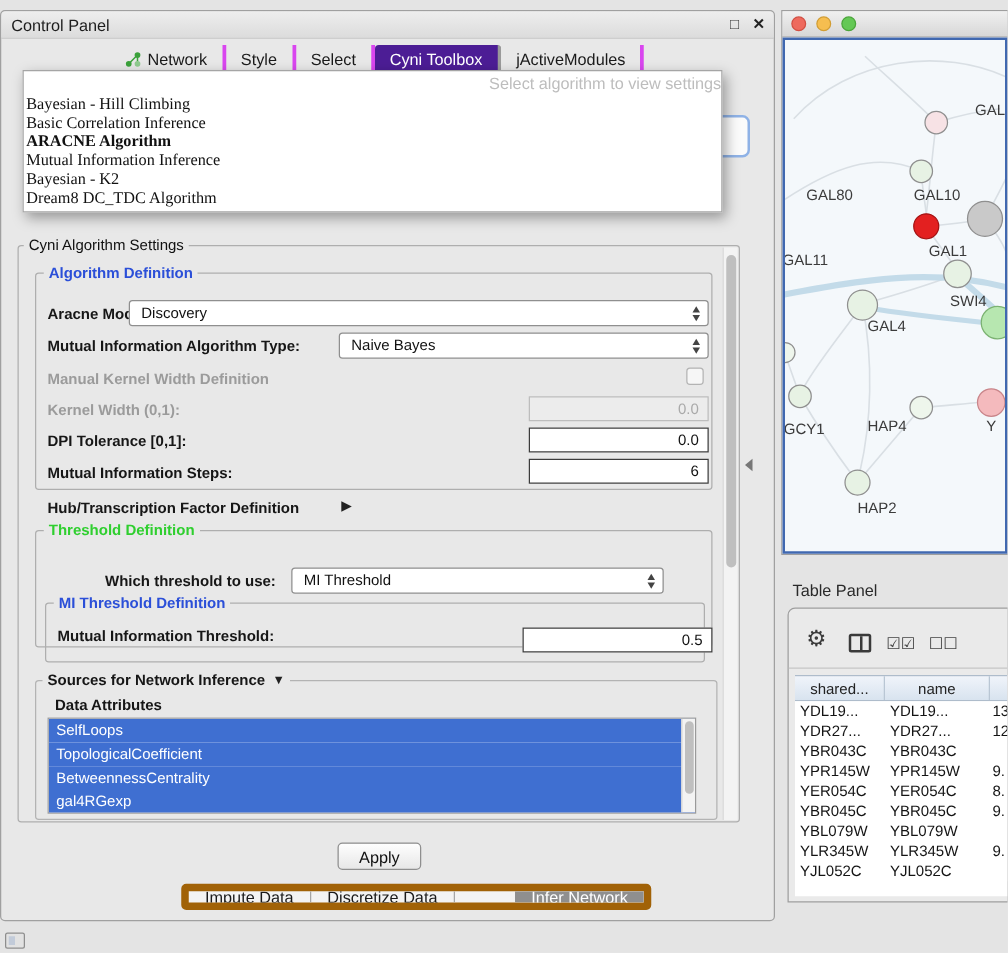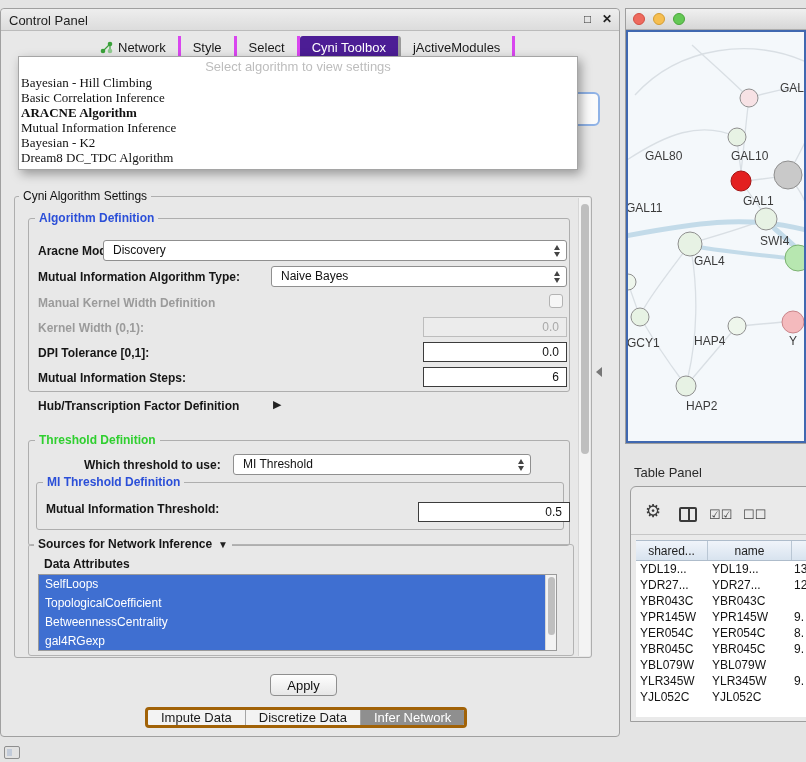--- a/index.html
+++ b/index.html
@@ -17,29 +17,29 @@
   .combo { position:absolute; height:21px; background:#fff; border:1px solid #8f8f8f; border-radius:3px; font-size:12px; color:#111; line-height:19px; padding-left:9px; white-space:nowrap; }
   .combo .arrows { position:absolute; right:6px; top:4px; display:flex; flex-direction:column; align-items:center; gap:2px; }
   .tri-up { width:0; height:0; border-left:3.5px solid transparent; border-right:3.5px solid transparent; border-bottom:5px solid #444; }
   .tri-down { width:0; height:0; border-left:3.5px solid transparent; border-right:3.5px solid transparent; border-top:5px solid #444; }
   .tri-left { width:0; height:0; border-top:5px solid transparent; border-bottom:5px solid transparent; border-right:6px solid #777; }
   .field { position:absolute; height:20px; background:#fff; border:1px solid #9a9a9a; font-size:12px; color:#111; text-align:right; line-height:18px; padding-right:7px; }
   .field.strong { border-color:#3c3c3c; }
   .field.off { background:#ececec; color:#a9a9a9; border-color:#bdbdbd; }
   .checkbox { position:absolute; width:14px; height:14px; background:#f6f6f6; border:1px solid #b3b3b3; border-radius:3px; }
   .menu { position:absolute; background:#fff; border:1px solid #a5a5a5; box-shadow:3px 4px 10px rgba(0,0,0,0.35); z-index:40; }
-  .menu-ph { height:16px; line-height:16px; margin-top:2px; text-align:center; color:#bdbdbd; font-size:13px; }
+  .menu-ph { height:16px; line-height:16px; margin-top:2px; text-align:right; color:#bdbdbd; font-size:13px; }
   .menu-item { height:15px; line-height:15px; font-size:13px; color:#111; padding-left:2px; white-space:nowrap;font-family:Liberation Serif, serif; }
   .menu-item.bold { font-weight:bold; }
   .tabs { position:absolute; display:flex; align-items:stretch; height:22px; }
   .tab { display:flex; align-items:center; gap:5px; padding:0 12px; font-size:13px; color:#1a1a1a; border-right:3px solid #d946ef; white-space:nowrap; }
   .tab.sel { background:#4c1d95; color:#fff; border-radius:3px 3px 0 0; border-right-color:#9a9a9a; }
-  .btabs { position:absolute; display:flex; height:21px; border:3px solid #a16207; border-radius:4px; overflow:hidden; background:#f3f3f3; }
+  .btabs { position:absolute; display:flex; height:21px; border:6px solid #a16207; border-radius:4px; overflow:hidden; background:#f3f3f3; }
   .btab { display:flex; align-items:center; padding:0 13px; font-size:13px; color:#1a1a1a; border-right:1px solid #a5a5a5; white-space:nowrap; }
-  .btab:last-child { border-right:none; }
+  .btab:last-child { border-right:none;margin-left:48px; }
   .btab.sel { background:#8f8f8f; color:#fff; }
   .btn { position:absolute; display:flex; align-items:center; justify-content:center; font-size:13px; color:#111; background:linear-gradient(#fefefe,#e7e7e7); border:1px solid #8f8f8f; border-radius:4px; }
   .list { position:absolute; background:#fff; border:1px solid #9a9a9a; overflow:hidden; }
   .list-item { height:19px; line-height:19px; padding-left:6px; font-size:12px; color:#fff; background:#3f6fd1; white-space:nowrap; }
   .sb-track { position:absolute; background:#f3f3f3; border-left:1px solid #d6d6d6; }
   .sb-thumb { position:absolute; background:#bfbfbf; border-radius:5px; }
   .tl { width:12px; height:12px; border-radius:50%; }
   .thead { display:flex; height:21px; background:linear-gradient(#f0f4fa,#d8e3ef); border-top:1px solid #aebccb; border-bottom:1px solid #aebccb; }
   .th { display:flex; align-items:center; justify-content:center; font-size:12px; color:#222; border-right:1px solid #b9c6d4; flex:none; }
   .trow { display:flex; height:16px; line-height:16px; background:#fff; }
@@ -131,21 +131,21 @@
 
   <div class="blabel" style="left:38px;top:346px;">DPI Tolerance [0,1]:</div>
   <div class="field strong" style="left:423px;top:342px;width:144px;">0.0</div>
 
   <div class="blabel" style="left:38px;top:371px;">Mutual Information Steps:</div>
   <div class="field strong" style="left:423px;top:367px;width:144px;">6</div>
 
   <div class="blabel" style="left:38px;top:399px;">Hub/Transcription Factor Definition</div>
   <div class="abs" style="left:273px;top:398px;font-size:11px;color:#222;">▶</div>
 
-  <div class="group" style="left:28px;top:424px;width:542px;height:106px;margin-top:16px;">
+  <div class="group" style="left:28px;top:424px;width:542px;height:94px;">
     <span class="legend bold green" style="top:-8px;left:6px;">Threshold Definition</span>
   </div>
   <div class="blabel" style="left:84px;top:458px;">Which threshold to use:</div>
   <div class="combo" style="left:233px;top:454px;width:298px;">
     <span>MI Threshold</span>
     <span class="arrows">
         <span class="tri-up"></span>
         <span class="tri-down"></span>
       </span>
   </div>

